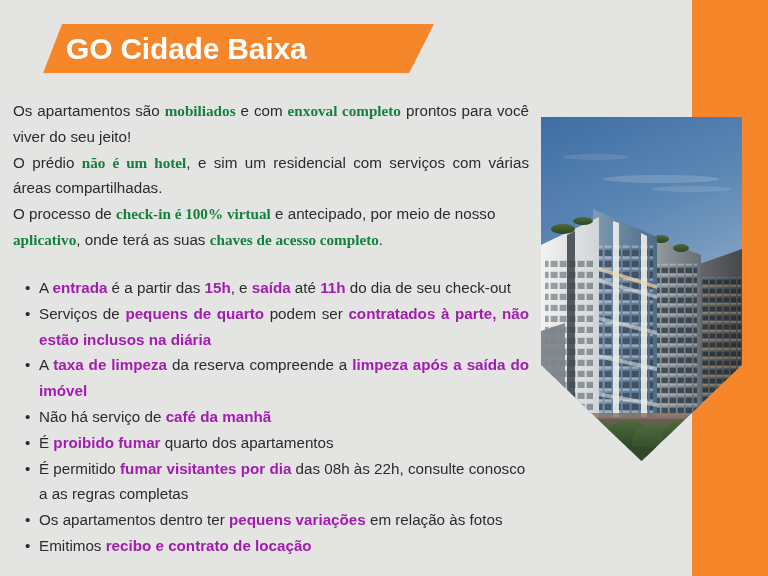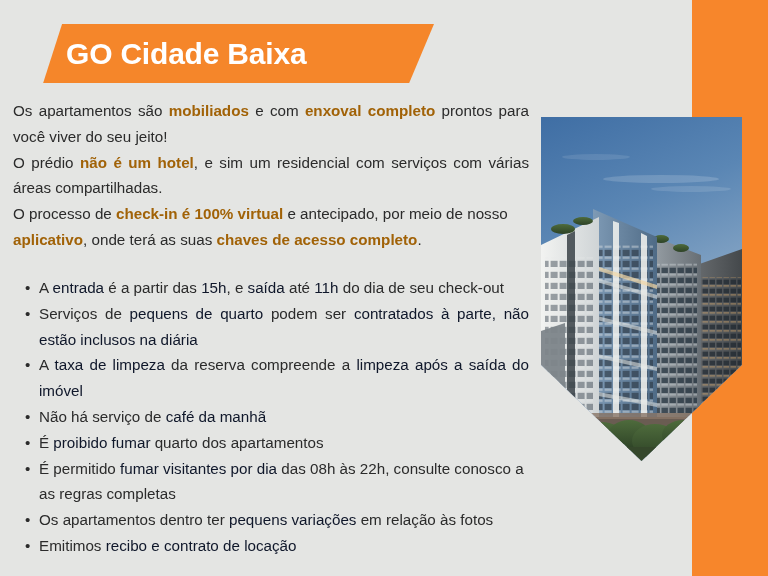--- a/index.html
+++ b/index.html
@@ -32,21 +32,21 @@
     height: 576px;
     background: #f7862b;
   }
 
   
   .title-banner {
     position: absolute;
     left: 40px;
     top: 24px;
     width: 394px;
-    height: 59px;
+    height: 49px;
     background: #f5862a;
     -webkit-clip-path: polygon(5.6% 0%, 100% 0%, 93.7% 100%, 0.8% 100%);
     clip-path: polygon(5.6% 0%, 100% 0%, 93.7% 100%, 0.8% 100%);
     display: flex;
     align-items: center;
   }
   .title-text {
     color: #ffffff;
     font-size: 30px;
     font-weight: bold;
@@ -66,21 +66,21 @@
     font-size: 15.2px;
     line-height: 25.8px;
   }
   .intro p {
     margin: 0;
   }
   .intro p.justify {
     text-align: justify;
     text-align-last: left;
   }
-  .intro b { font-weight: bold; color: #a16207; }
+  .intro b { font-weight: bold; color: #15803d; font-family: Liberation Serif, serif; }
 
   
   .bullets {
     position: absolute;
     left: 25px;
     top: 275px;
     width: 504px;
     margin: 0;
     padding: 0;
     list-style: none;
@@ -99,21 +99,21 @@
     left: 0;
     top: 0;
     color: #2b2b2b;
     font-size: 15.2px;
     line-height: 25.8px;
   }
   .bullets li.justify {
     text-align: justify;
     text-align-last: left;
   }
-  .bullets b { font-weight: normal; color: #0f172a; }
+  .bullets b { font-weight: bold; color: #a21caf; }
 
   
   .photo {
     position: absolute;
     left: 541px;
     top: 117px;
     width: 201px;
     height: 344px;
     -webkit-clip-path: polygon(0% 0%, 100% 0%, 100% 72%, 50% 100%, 0% 72%);
     clip-path: polygon(0% 0%, 100% 0%, 100% 72%, 50% 100%, 0% 72%);

